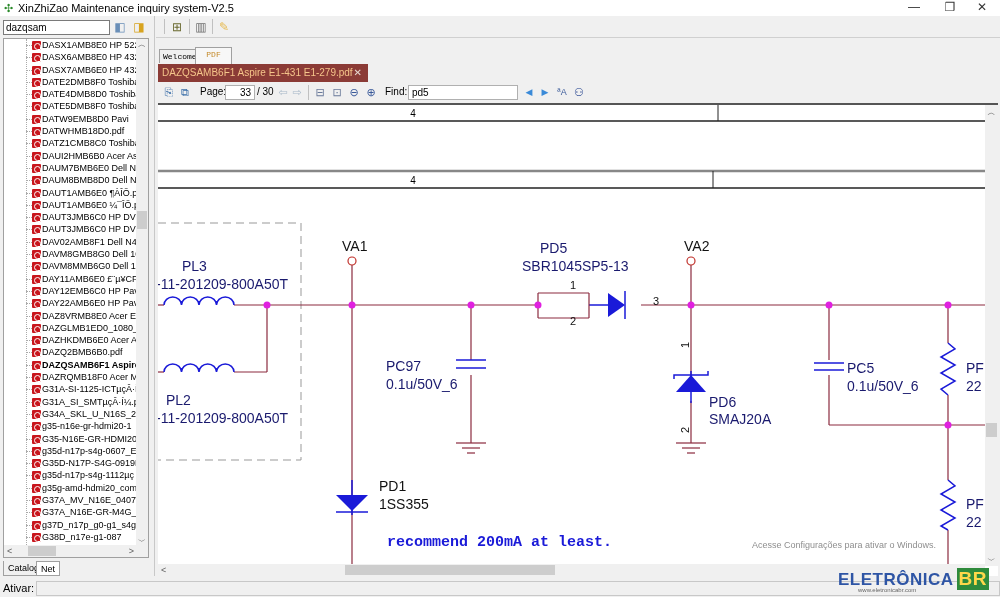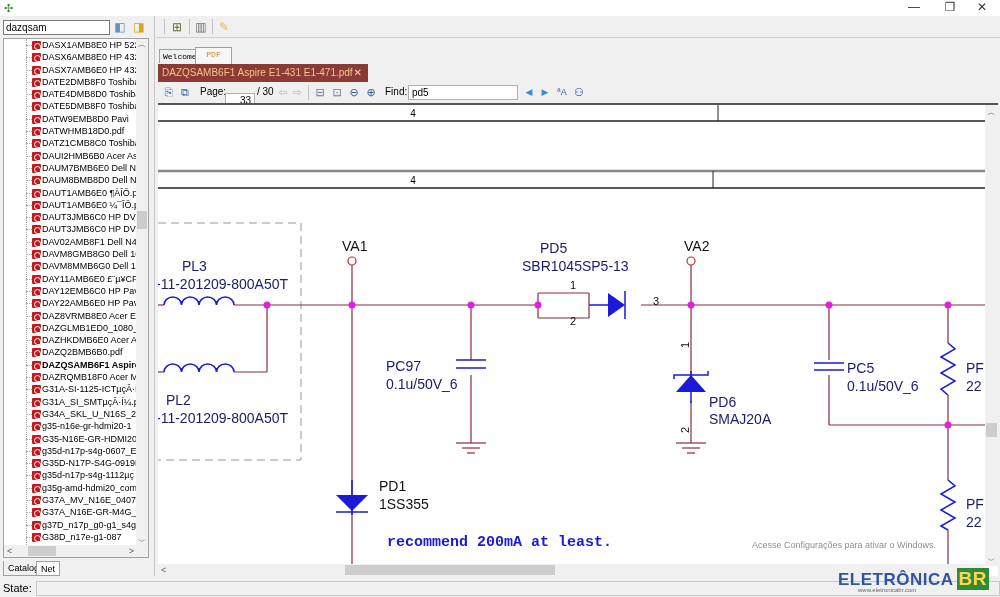--- a/index.html
+++ b/index.html
@@ -57,20 +57,21 @@
   .watermark .t2 { font-size: 9px; margin-top: 1px; }
   .brand { position: absolute; left: 838px; top: 568px; font-size: 17px; font-weight: bold; color: #2e55a5; letter-spacing: 0.5px; }
   .brand .br { display: inline-block; margin-left: 3px; background: #2f8b3c; color: #ffd84a; padding: 0 2px; font-size: 19px; }
   .brand .url { position: absolute; left: 20px; top: 19px; font-size: 6px; color: #666; font-weight: normal; letter-spacing: 0; }
 </style>
 </head>
 <body>
 
 <div class="titlebar">
   <span class="appicon">✣</span>
+  <span class="title">XinZhiZao Maintenance inquiry system-V2.5</span>
   <span class="winbtn" style="left:900px">—</span>
   <span class="winbtn" style="left:936px">❐</span>
   <span class="winbtn" style="left:968px">✕</span>
 </div>
 
 <div class="left-panel">
   <input class="search-input" value="dazqsam" style="">
   <span class="navbtn" style="left:112px;color:#6a8fb8">◧</span>
   <span class="navbtn" style="left:131px;color:#d8a420">◨</span>
 
@@ -145,30 +146,30 @@
   <span class="tb-icon" style="left:60px;color:#e6b84a">✎</span>
 </div>
 
 <div class="doc-tabs">
   <div class="doc-tab" style="left:3px">Welcome</div>
   <div class="doc-tab active" style="left:39px;width:37px;text-align:center">PDF</div>
 </div>
 
 <div class="file-tab-bar">
   <div class="file-tab">
-    <span>DAZQSAMB6F1  Aspire E1-431 E1-471.pdf</span>
+    <span>DAZQSAMB6F1  Aspire E1-431 E1-279.pdf</span>
     <span class="close">✕</span>
   </div>
 </div>
 
 <div class="pdf-toolbar">
   <span class="pt-icon" style="left:4px;color:#3a6ea8">⎘</span>
   <span class="pt-icon" style="left:20px;color:#3a6ea8">⧉</span>
   <span class="lbl" style="left:42px">Page:</span>
-  <input class="page-input" style="left: 67px; width: 30px; margin-top: 8px;" value="33">
+  <input class="page-input" style="left: 67px; width: 30px;" value="33">
   <span class="lbl" style="left:99px">/ 30</span>
   <span class="pt-icon" style="left:118px;color:#a8b8c8">⇦</span>
   <span class="pt-icon" style="left:132px;color:#a8b8c8">⇨</span>
   <span class="tb-sep" style="left:150px"></span>
   <span class="pt-icon" style="left:155px;color:#6a7a9a">⊟</span>
   <span class="pt-icon" style="left:172px;color:#6a7a9a">⊡</span>
   <span class="pt-icon" style="left:189px;color:#3a5a9a">⊖</span>
   <span class="pt-icon" style="left:206px;color:#3a5a9a">⊕</span>
   <span class="lbl" style="left:227px">Find:</span>
   <input class="find-input" value="pd5" style="">
@@ -320,21 +321,21 @@
     <div class="thumb"></div>
     <span class="arr" style="bottom:0">﹀</span>
   </div>
   <div class="v-hscroll">
     <span class="arr">&lt;</span>
     <div class="thumb"></div>
   </div>
 </div>
 
 <div class="statusbar">
-  <span class="lbl">State:</span>
+  <span class="lbl">Ativar:</span>
   <div class="field"></div>
 </div>
 
 <div class="watermark">
   <div class="t2">Acesse Configurações para ativar o Windows.</div>
 </div>
 <div class="brand">
   <span>ELETRÔNICA</span><span class="br">BR</span>
   <span class="url">www.eletronicabr.com</span>
 </div>

